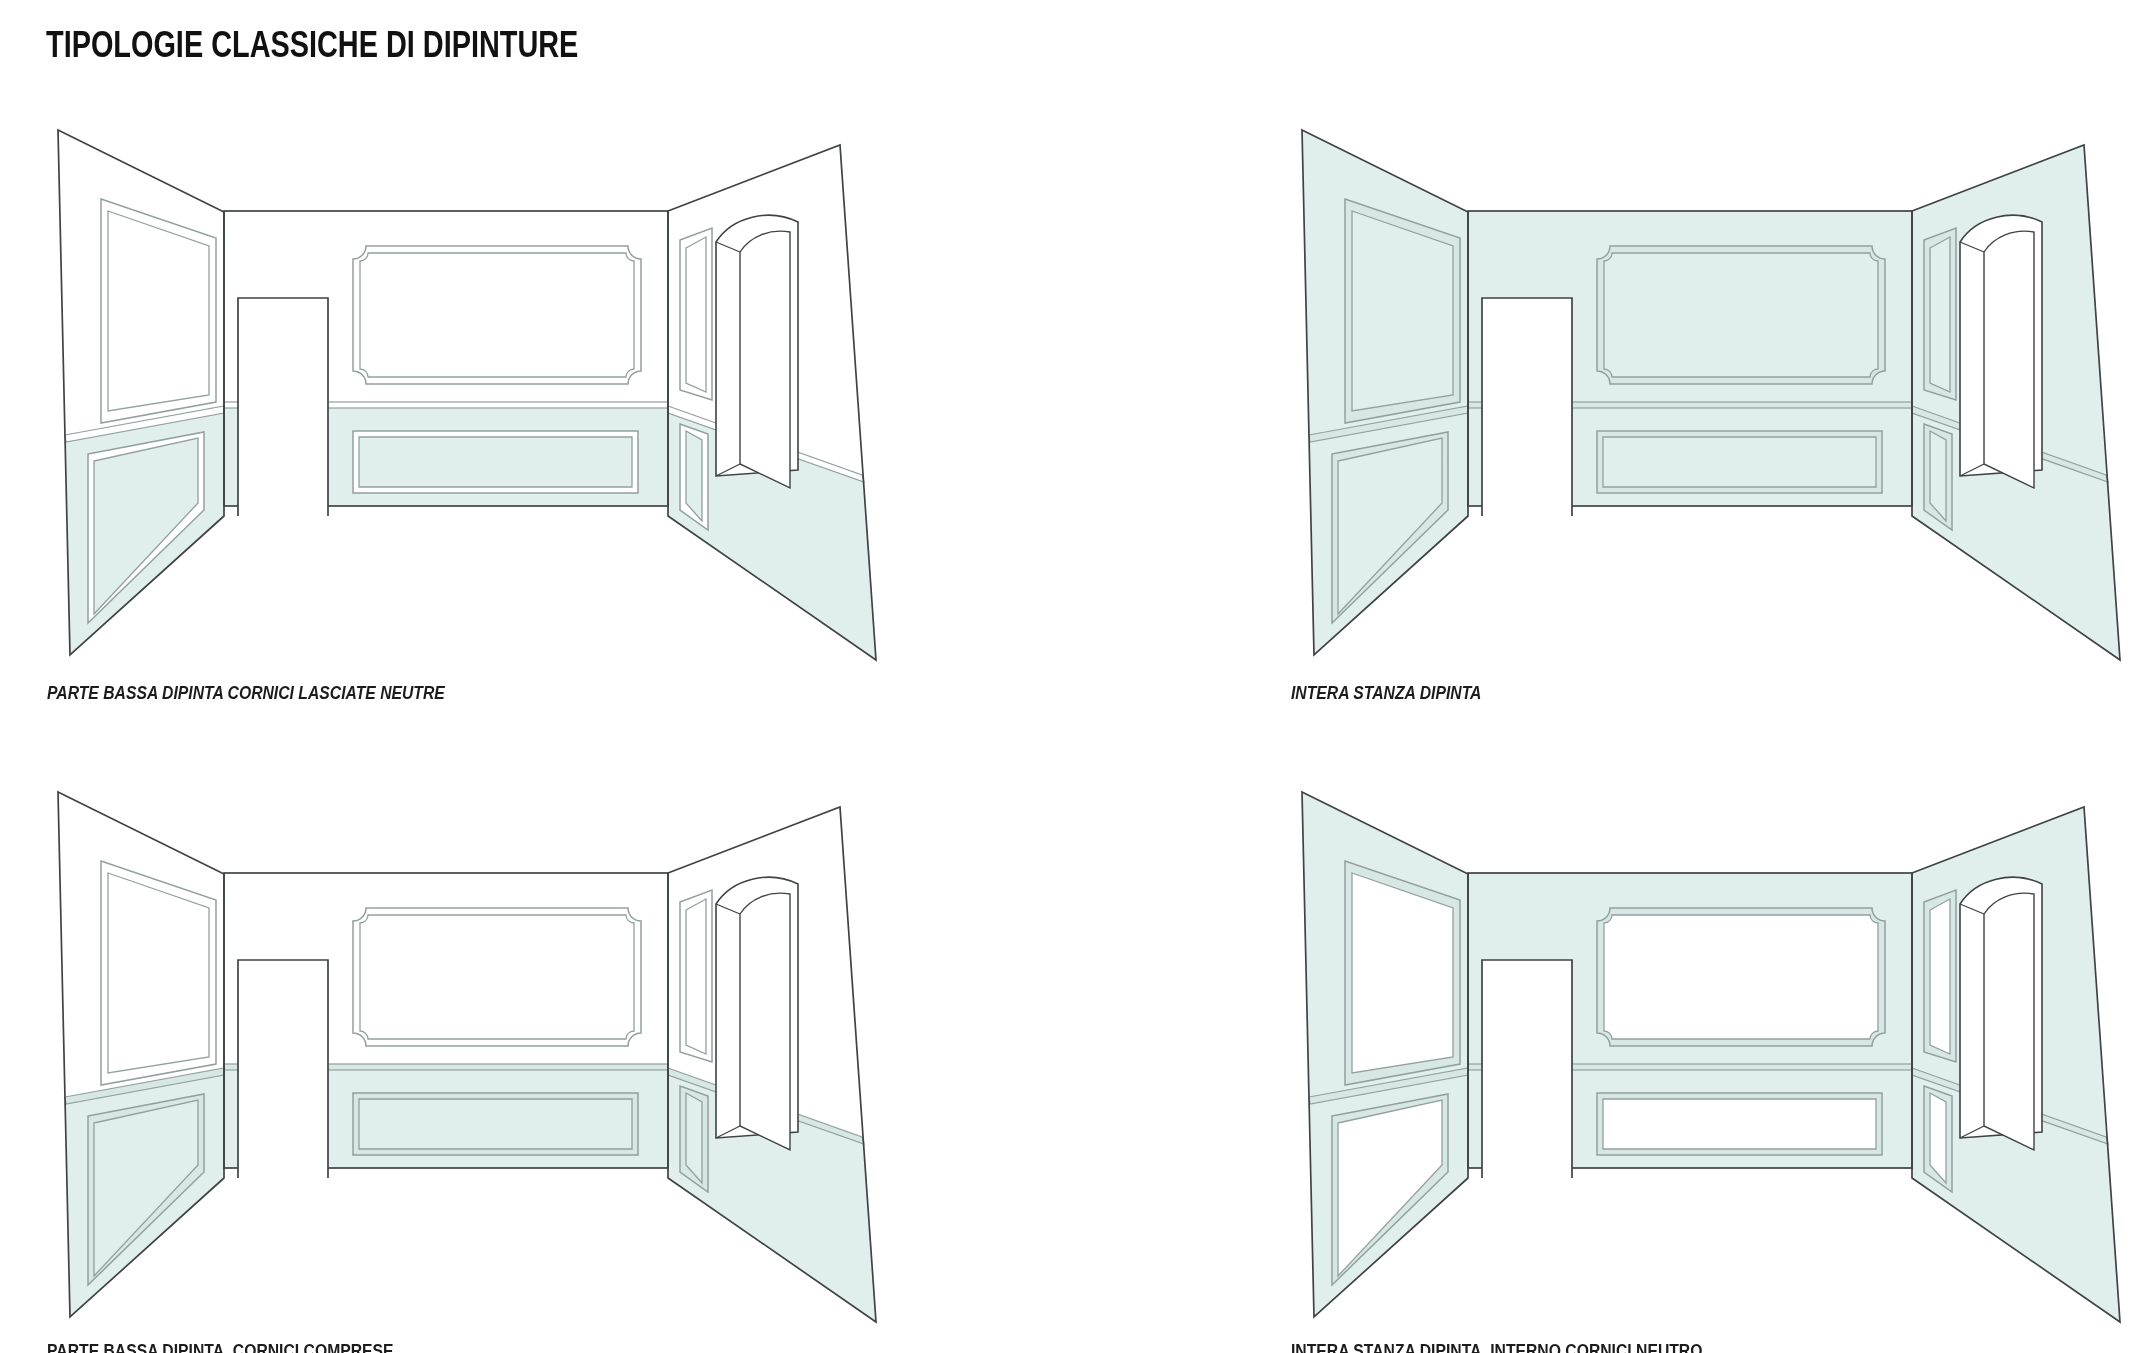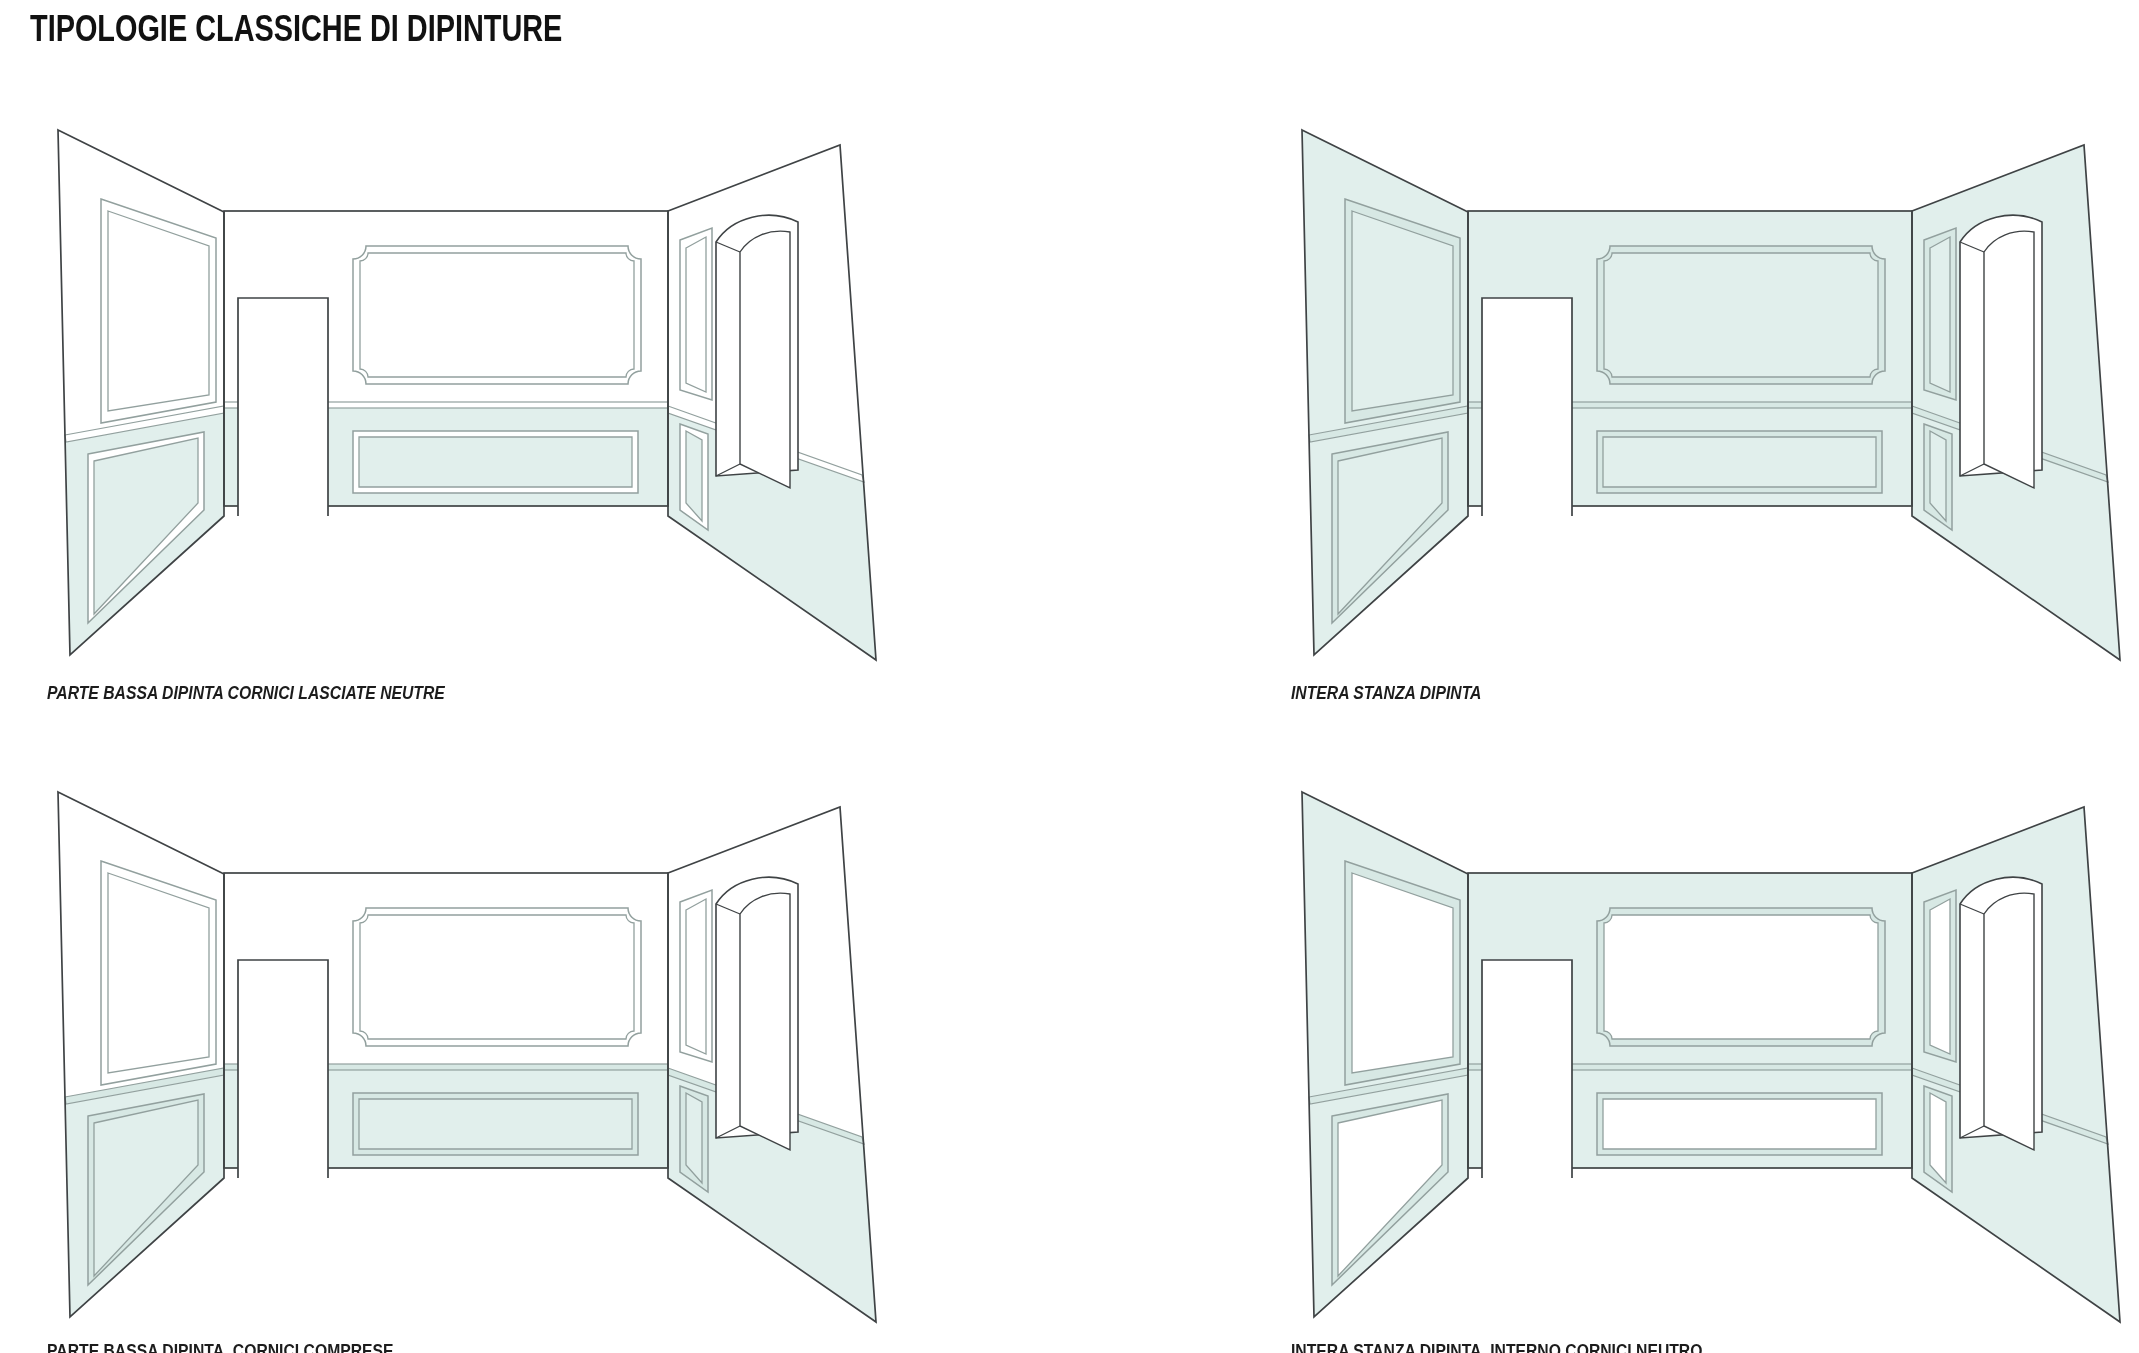--- a/index.html
+++ b/index.html
@@ -7,21 +7,21 @@
     width:2139px; height:1353px;
     background:#ffffff;
     font-family:"Liberation Sans", sans-serif;
     overflow:hidden;
     position:relative;
   }
   .page{position:absolute; inset:0;}
   .title{
     position:absolute; left:30px; top:8px;
     font-size:37px; font-weight:bold; color:#111;
-    margin:0; white-space:nowrap;
+    margin:16px; white-space:nowrap;
   }
   .title .cond{ display:inline-block; transform:scaleX(.78); transform-origin:left center; letter-spacing:0px;}
   .cell{ position:absolute; width:850px; height:640px; }
   .cell.c1{ left:40px; }
   .cell.c2{ left:1284px; }
   .cell.r1{ top:90px; }
   .cell.r2{ top:752px; }
   .room{ position:absolute; left:0; top:0; }
   .label{
     position:absolute; left:7px;

